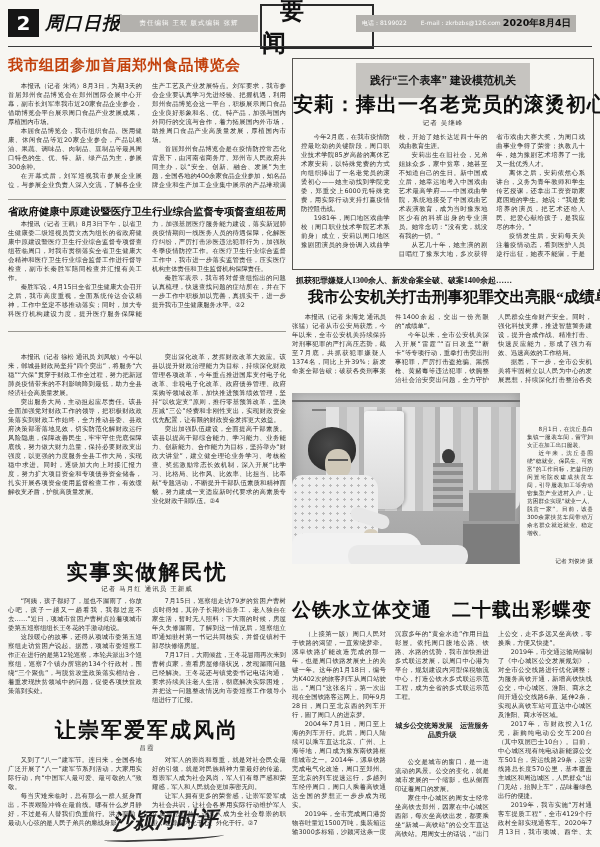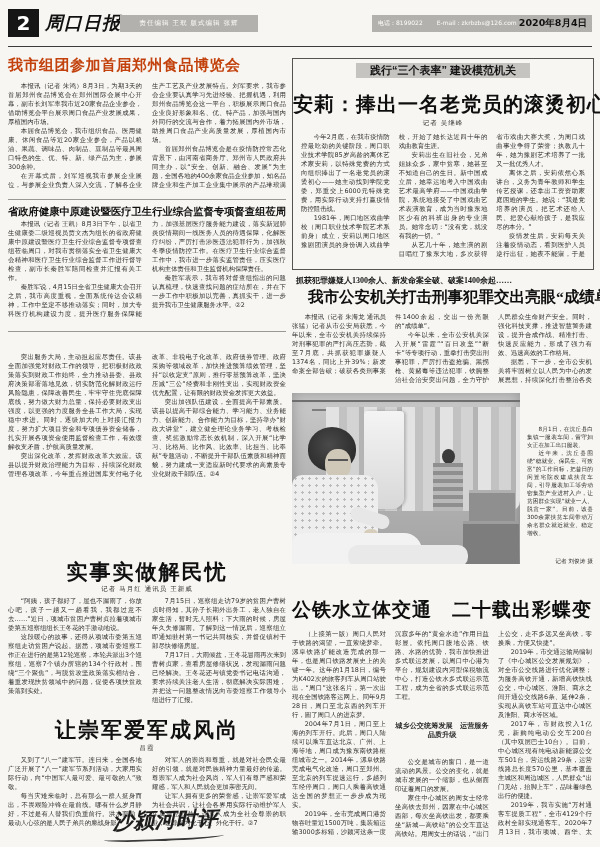--- a/index.html
+++ b/index.html
@@ -13,21 +13,21 @@
   
   .hdr-num{left:8px;top:9px;width:31px;height:28px;background:#161616;color:#fff;
            display:flex;align-items:center;justify-content:center;font-size:20px;font-weight:bold;}
   .hdr-paper{left:45px;top:11px;font-size:18px;font-weight:bold;font-style:italic;color:#111;letter-spacing:1px;}
   .hdr-bar{background:#b3b1ad;height:17px;top:15px;display:flex;align-items:center;}
   .hdr-bar-left{left:120px;width:138px;justify-content:center;}
   .hdr-editors{color:#fdfdfc;font-size:6.5px;letter-spacing:1px;white-space:nowrap;}
   .hdr-box{left:260px;top:4px;width:110px;height:41px;background:#f7f6f2;border:2px solid #2b2b2b;
            display:flex;align-items:center;justify-content:center;}
   .hdr-section{font-size:24px;font-weight:bold;letter-spacing:18px;text-indent:18px;color:#111;}
-  .hdr-bar-right{left:372px;width:220px;align-items:center;}
+  .hdr-bar-right{left:356px;width:220px;align-items:center;}
   .hdr-phone,.hdr-mail{color:#fdfdfc;font-size:6px;white-space:nowrap;}
   .hdr-phone{margin-left:6px;}
   .hdr-mail{margin-left:14px;}
   .hdr-date{margin-left:auto;margin-right:5px;color:#101010;font-size:9.5px;font-weight:bold;white-space:nowrap;}
   .hdr-rule{left:8px;top:46px;width:584px;border-top:1.5px solid #3b3b3b;}
 
   
   .headline-a{font-size:15px;font-weight:bold;color:#c2410c;letter-spacing:0.5px;white-space:nowrap;}
   .headline-b{font-size:10.3px;font-weight:bold;color:#101010;white-space:nowrap;}
   .headline-c{font-size:11.8px;font-weight:bold;color:#101010;white-space:nowrap;}
@@ -36,21 +36,21 @@
   .body-cols{font-size:6.4px;line-height:9px;color:#2e2e2e;overflow:hidden;}
   .body-cols p{text-indent:2em;text-align:justify;margin:0;}
   .cols2{column-count:2;column-gap:10px;}
   .cols3{column-count:3;column-gap:9px;}
   .subhead{text-indent:0 !important;text-align:center !important;font-weight:bold;font-size:7.2px;margin:19px 0 !important;}
   .rule{border-top:1px solid #9a9892;}
 
   
   .anli-box{left:292px;top:58px;width:300px;height:210px;border:1px solid #565450;}
   .kicker-box{position:absolute;left:50%;transform:translateX(-50%);top:4px;background:#c6c4c0;
-              padding:0 14px;font-size:11px;font-weight:bold;color:#151515;white-space:nowrap;}
+              padding:10px 14px;font-size:11px;font-weight:bold;color:#151515;white-space:nowrap;}
   .anli-headline{position:absolute;left:0;right:0;top:32px;text-align:center;font-size:20px;
                  font-weight:bold;letter-spacing:1px;color:#0e0e0e;white-space:nowrap;}
   .anli-byline{position:absolute;left:0;right:0;top:60px;}
   .anli-body{position:absolute;left:8px;right:8px;top:74px;height:128px;}
 
   
   .cjd-kicker{left:296px;top:275px;font-size:8px;font-weight:bold;color:#151515;white-space:nowrap;}
   .cjd-headline{left:308px;top:287px;width:300px;text-align:center;font-size:15.5px;font-weight:bold;
                 color:#0e0e0e;white-space:nowrap;}
   .cjd-body{left:292px;top:313px;width:300px;height:76px;}
@@ -115,20 +115,23 @@
 </head>
 <body>
 
 <div class="page">
 
   <div class="abs hdr-num">2</div>
   <div class="abs hdr-paper serif">周口日报</div>
   <div class="abs hdr-bar hdr-bar-left">
     <span class="hdr-editors">责任编辑 王珉  版式编辑 张辉</span>
   </div>
+  <div class="abs hdr-box">
+    <span class="hdr-section serif">要　闻</span>
+  </div>
   <div class="abs hdr-bar hdr-bar-right">
     <span class="hdr-phone">电话：8199022</span>
     <span class="hdr-mail">E-mail：zkrbzbs@126.com</span>
     <span class="hdr-date">2020年8月4日</span>
   </div>
   <div class="abs hdr-rule"></div>
 
   <h2 class="abs art-a-h headline-a sans">我市组团参加首届郑州食品博览会</h2>
   <div class="abs art-a-b body-cols cols2">
       <p>本报讯（记者 朱鸿）8月3日，为期3天的首届郑州食品博览会在郑州国际会展中心开幕，副市长刘军率我市近20家食品企业参会，借助博览会平台展示周口食品产业发展成果，厚植国内市场。</p>
@@ -142,20 +145,21 @@
   <h2 class="abs art-b-h headline-b sans">省政府健康中原建设暨医疗卫生行业综合监督专项督查组莅周</h2>
   <div class="abs art-b-b body-cols cols2">
       <p>本报讯（记者 王凯）8月3日下午，以省卫生健康委二级巡视员贾文杰为组长的省政府健康中原建设暨医疗卫生行业综合监督专项督查组莅临周口，对我市贯彻落实全省卫生健康大会精神和医疗卫生行业综合监督工作进行督导检查，副市长秦胜军陪同检查并汇报有关工作。</p>
       <p>秦胜军说，4月15日全省卫生健康大会召开之后，我市高度重视，全面系统传达会议精神，工作中坚定不移推动落实；同时，加大专科医疗机构建设力度，提升医疗服务保障能力，加强基层医疗服务能力建设，落实新冠肺炎疫情期间一线医务人员的待遇保障，化解医疗纠纷，严厉打击涉医违法犯罪行为，加强秋冬季疫情防控工作。在医疗卫生行业综合监督工作中，我市进一步落实监管责任，压实医疗机构主体责任和卫生监督机构保障责任。</p>
       <p>秦胜军表示，我市将对督查组指出的问题认真梳理，快速查找问题的症结所在，并在下一步工作中积极加以完善，真抓实干，进一步提升我市卫生健康服务水平。②2</p>
     </div>
 
   <div class="abs rule rule-bc"></div>
 
   <div class="abs art-c-b body-cols cols2">
+      <p>本报讯（记者 徐松 通讯员 刘凤敏）今年以来，郸城县财政局坚持“四个突出”，将服务“六稳”“六保”贯穿于财政工作全过程，努力把新冠肺炎疫情带来的不利影响降到最低，助力全县经济社会高质量发展。</p>
       <p>突出服务大局，主动担起应尽责任。该县全面加强党对财政工作的领导，把积极财政政策落实到财政工作始终，全力推动县委、县政府决策部署落地见效，切实防范化解财政运行风险隐患，保障改善民生，牢牢守住兜底保障底线，努力做大财力总量，保持必要财政支出强度，以更强的力度服务全县工作大局，实现稳中求进。同时，逐级加大向上对接汇报力度，努力扩大项目资金和专项债券资金储备，扎实开展各项资金使用监督检查工作，有效缓解收支矛盾，护航高质量发展。</p>
       <p>突出深化改革，发挥财政改革大效应。该县以提升财政治理能力为目标，持续深化财政管理各项改革，今年重点推进国库支付电子化改革、非税电子化改革、政府债券管理、政府采购等领域改革，加快推进预算绩效管理，坚持“以收定支”原则，推行零基预算改革，坚决压减“三公”经费和非刚性支出，实现财政资金优先配置，让有限的财政资金发挥更大效益。</p>
       <p>突出加强队伍建设，全面提高干部素质。该县以提高干部综合能力、学习能力、业务能力、创新能力、合作能力为目标，坚持举办“财政大讲堂”，建立健全理论业务学习、考核检查、奖惩激励常态长效机制，深入开展“比学习、比格局、比作风、比效率、比担当、比奉献”专题活动，不断提升干部队伍素质和精神面貌，努力建成一支适应新时代要求的高素质专业化财政干部队伍。②4</p>
     </div>
 
   <h2 class="abs art-d-h headline-big serif">实事实做解民忧</h2>
   <div class="abs art-d-by byline">记者 马月红 通讯员 王新威</div>
   <div class="abs art-d-b body-cols cols2">
       <p>“阿姨，孩子都好了，屋也不漏雨了，你放心吧，孩子一趟又一趟看我，我都过意不去……”近日，项城市贫困户曹树贞拉着项城市委第五巡察组组长王冬花的手激动地说。</p>
       <p>这段暖心的故事，还得从项城市委第五巡察组走访贫困户说起。据悉，项城市委巡察工作正在进行的是第12轮巡察，本轮共派出3个巡察组，巡察7个镇办所辖的134个行政村，围绕“三个聚焦”，与脱贫攻坚政策落实相结合，着重发现扶贫领域中的问题，促使各项扶贫政策落到实处。</p>

